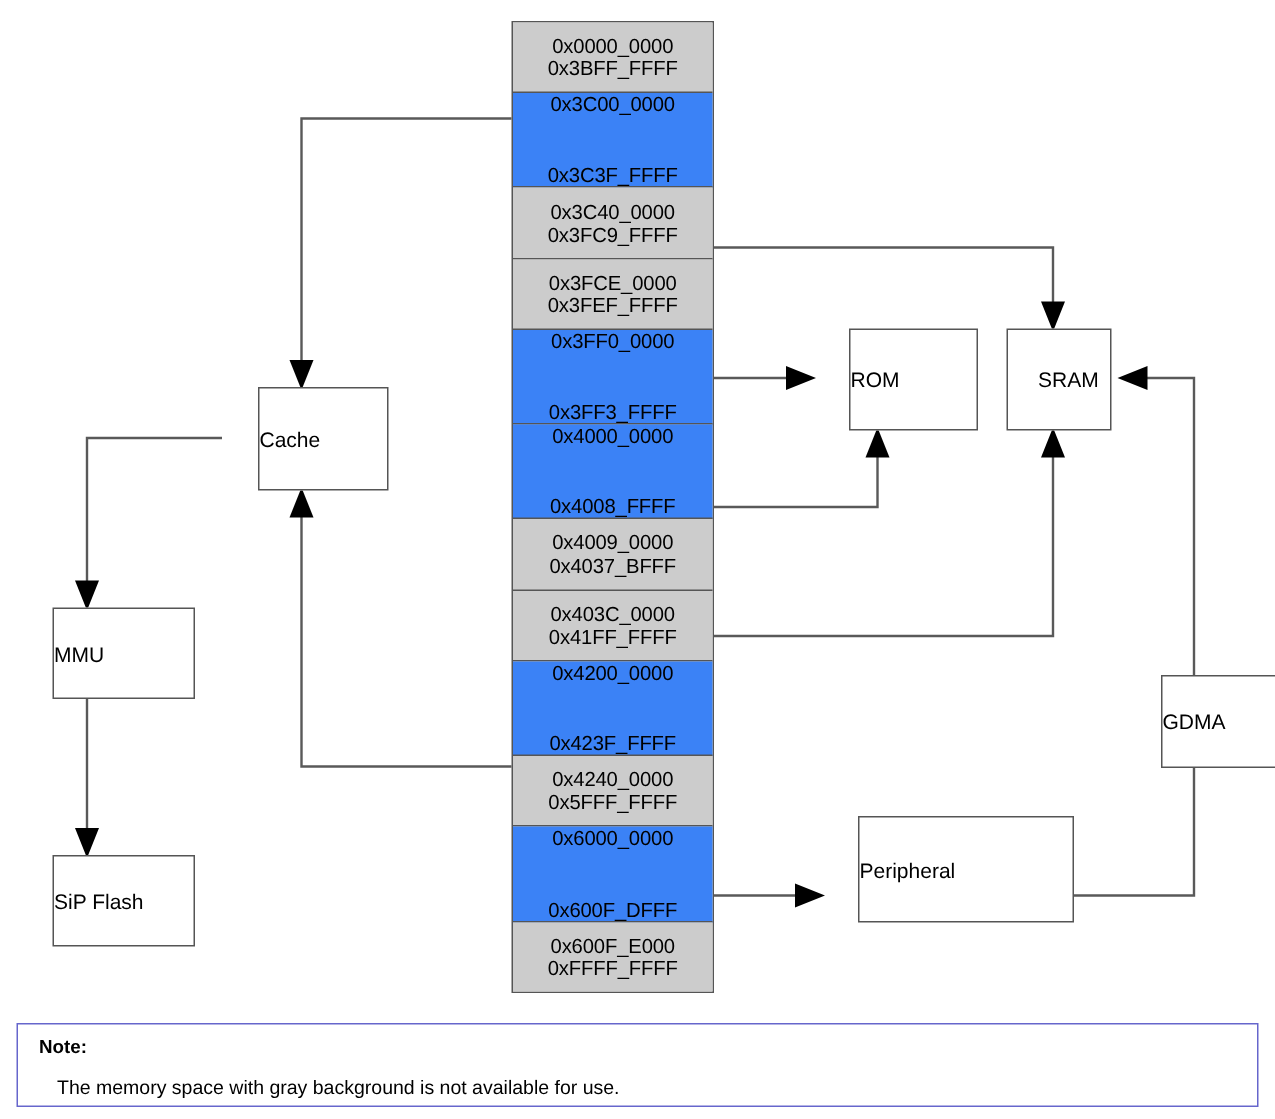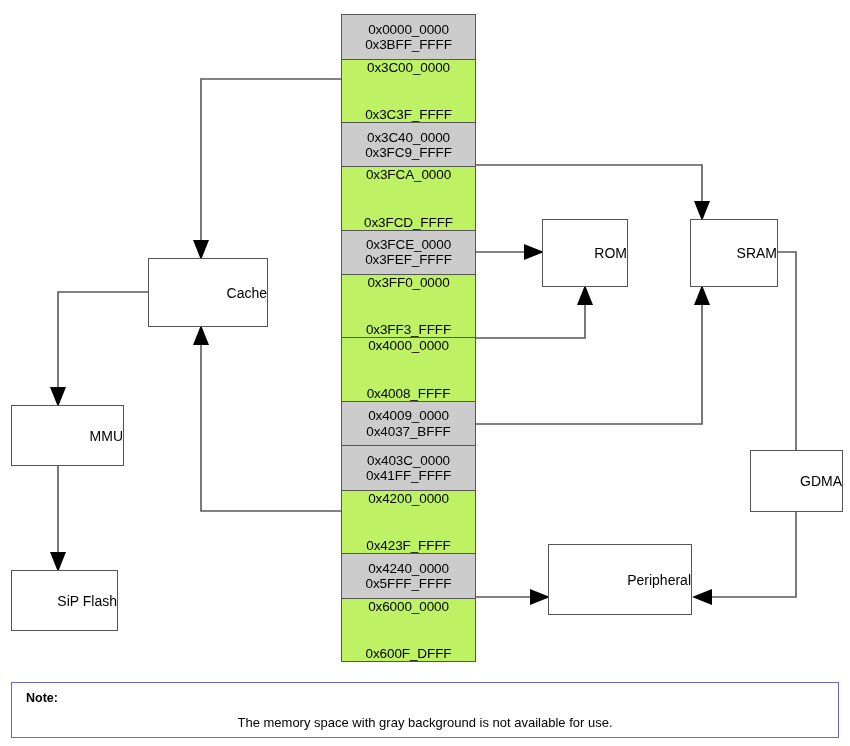--- a/index.html
+++ b/index.html
@@ -39,34 +39,35 @@
     flex-direction: column;
     align-items: center;
     justify-content: center;
     line-height: 1.12;
     font-size: 13.5px;
     letter-spacing: -0.1px;
     color: #000000;
   }
   .mem-row:last-child { border-bottom: none; }
   .mem-row.gray { background: #cccccc; }
-  .mem-row.white { background: #bef264; gap: 32px; }
+  .mem-row.white { background: #3b82f6; gap: 32px; }
   .mem-row span { display: block; white-space: nowrap; }
 
   
   .block {
     position: absolute;
     box-sizing: border-box;
     border: 1.5px solid #555555;
     background: #ffffff;
     display: flex;
     align-items: center;
-    justify-content: flex-end;
+    justify-content: flex-start;
     font-size: 14px;
     color: #000000;
+    margin-left: 24px;
   }
 
   
   .note-box {
     position: absolute;
     left: 11px;
     top: 682px;
     width: 828px;
     height: 56px;
     box-sizing: border-box;
@@ -76,22 +77,21 @@
   }
   .note-title {
     font-size: 12.5px;
     font-weight: bold;
     color: #000000;
     margin: 0 0 10px 0;
   }
   .note-text {
     font-size: 13px;
     color: #000000;
-    margin: 0;
-    text-align: center;
+    margin: 12px;
   }
 
   
   svg.wires {
     position: absolute;
     left: 0;
     top: 0;
     width: 850px;
     height: 746px;
     pointer-events: none;
@@ -114,24 +114,20 @@
       <span>0x3BFF_FFFF</span>
     </div>
     <div class="mem-row white">
       <span>0x3C00_0000</span>
       <span>0x3C3F_FFFF</span>
     </div>
     <div class="mem-row gray">
       <span>0x3C40_0000</span>
       <span>0x3FC9_FFFF</span>
     </div>
-    <div class="mem-row white">
-      <span>0x3FCA_0000</span>
-      <span>0x3FCD_FFFF</span>
-    </div>
     <div class="mem-row gray">
       <span>0x3FCE_0000</span>
       <span>0x3FEF_FFFF</span>
     </div>
     <div class="mem-row white">
       <span>0x3FF0_0000</span>
       <span>0x3FF3_FFFF</span>
     </div>
     <div class="mem-row white">
       <span>0x4000_0000</span>
@@ -149,20 +145,24 @@
       <span>0x4200_0000</span>
       <span>0x423F_FFFF</span>
     </div>
     <div class="mem-row gray">
       <span>0x4240_0000</span>
       <span>0x5FFF_FFFF</span>
     </div>
     <div class="mem-row white">
       <span>0x6000_0000</span>
       <span>0x600F_DFFF</span>
+    </div>
+    <div class="mem-row gray">
+      <span>0x600F_E000</span>
+      <span>0xFFFF_FFFF</span>
     </div>
   </div>
 
   <svg class="wires" viewBox="0 0 850 746">
 
     <path d="M 341 79 L 201 79 L 201 246"></path>
     <polygon points="201,260 193,240 209,240"></polygon>
 
     <path d="M 148 292 L 58 292 L 58 393"></path>
     <polygon points="58,407 50,387 66,387"></polygon>
@@ -188,37 +188,37 @@
     <path d="M 476 597 L 536 597"></path>
     <polygon points="550,597 530,589 530,605"></polygon>
 
     <path d="M 796 450 L 796 252 L 759 252"></path>
     <polygon points="745,252 765,244 765,260"></polygon>
 
     <path d="M 796 512 L 796 597 L 706 597"></path>
     <polygon points="692,597 712,589 712,605"></polygon>
   </svg>
 
-  <div class="block" style="left:148px; top:258px; width:120px; height:69px;">
+  <div class="block" style="left:148px; top:258px; width:87px; height:69px;">
     <span>Cache</span>
   </div>
 
-  <div class="block" style="left:11px; top:405px; width:113px; height:61px;padding-left:39px;">
+  <div class="block" style="left:11px; top:405px; width:95px; height:61px;">
     <span>MMU</span>
   </div>
 
-  <div class="block" style="left:11px; top:570px; width:107px; height:61px;">
+  <div class="block" style="left:11px; top:570px; width:95px; height:61px;">
     <span>SiP Flash</span>
   </div>
 
   <div class="block" style="left:542px; top:219px; width:86px; height:68px;">
     <span>ROM</span>
   </div>
 
-  <div class="block" style="left:690px; top:219px; width:88px; height:68px;">
+  <div class="block" style="left:647px; top:219px; width:70px; height:68px;padding-left:20px;">
     <span>SRAM</span>
   </div>
 
   <div class="block" style="left:750px; top:450px; width:93px; height:62px;">
     <span>GDMA</span>
   </div>
 
   <div class="block" style="left:548px; top:544px; width:144px; height:71px;">
     <span>Peripheral</span>
   </div>

